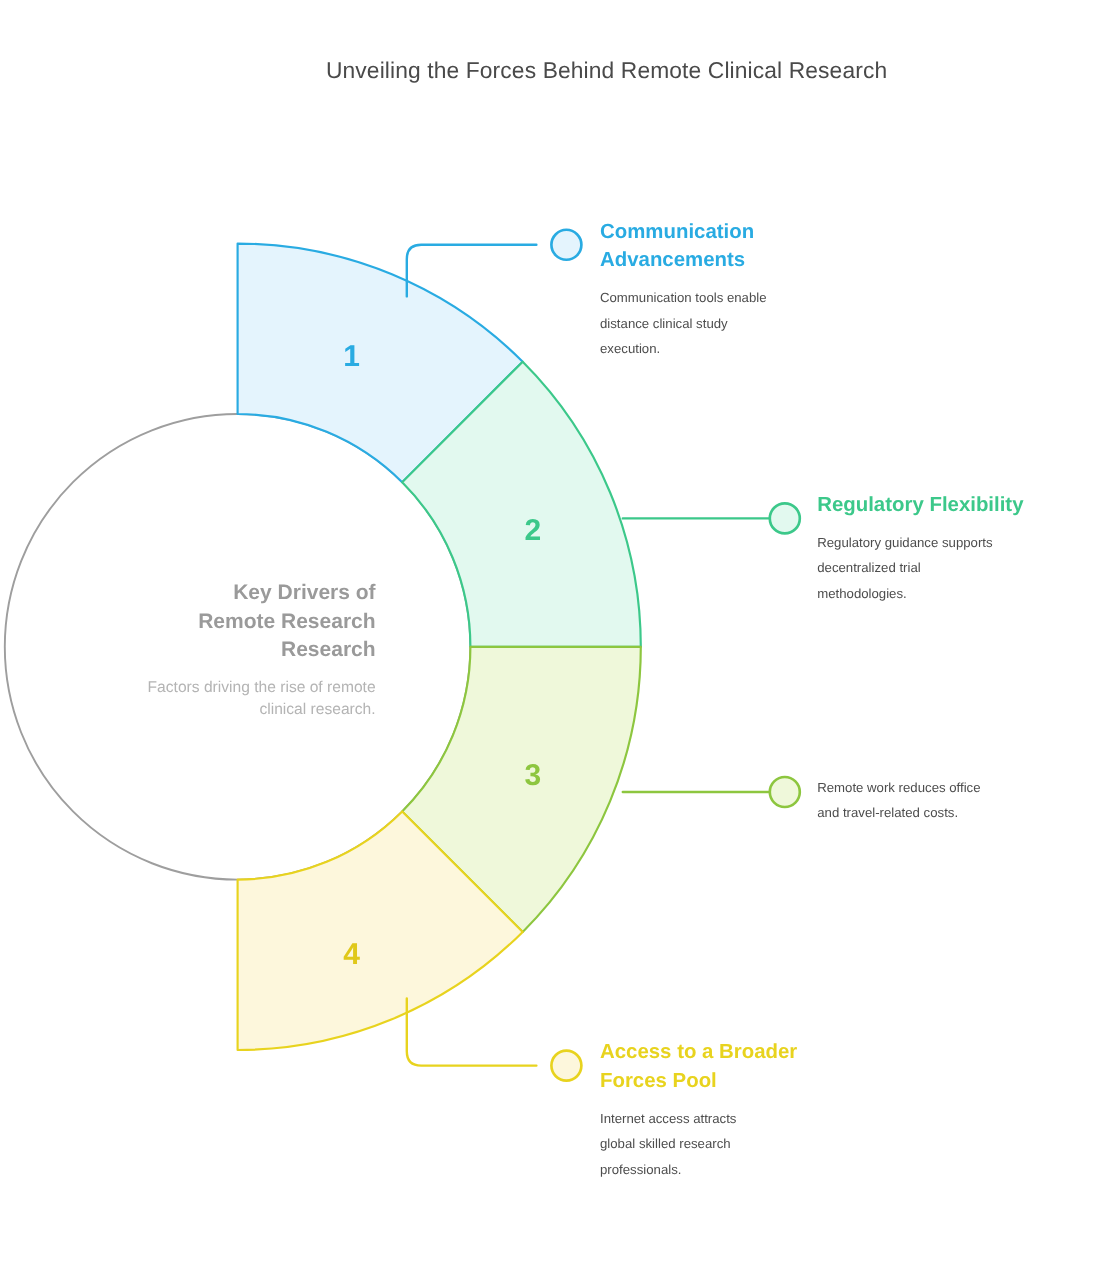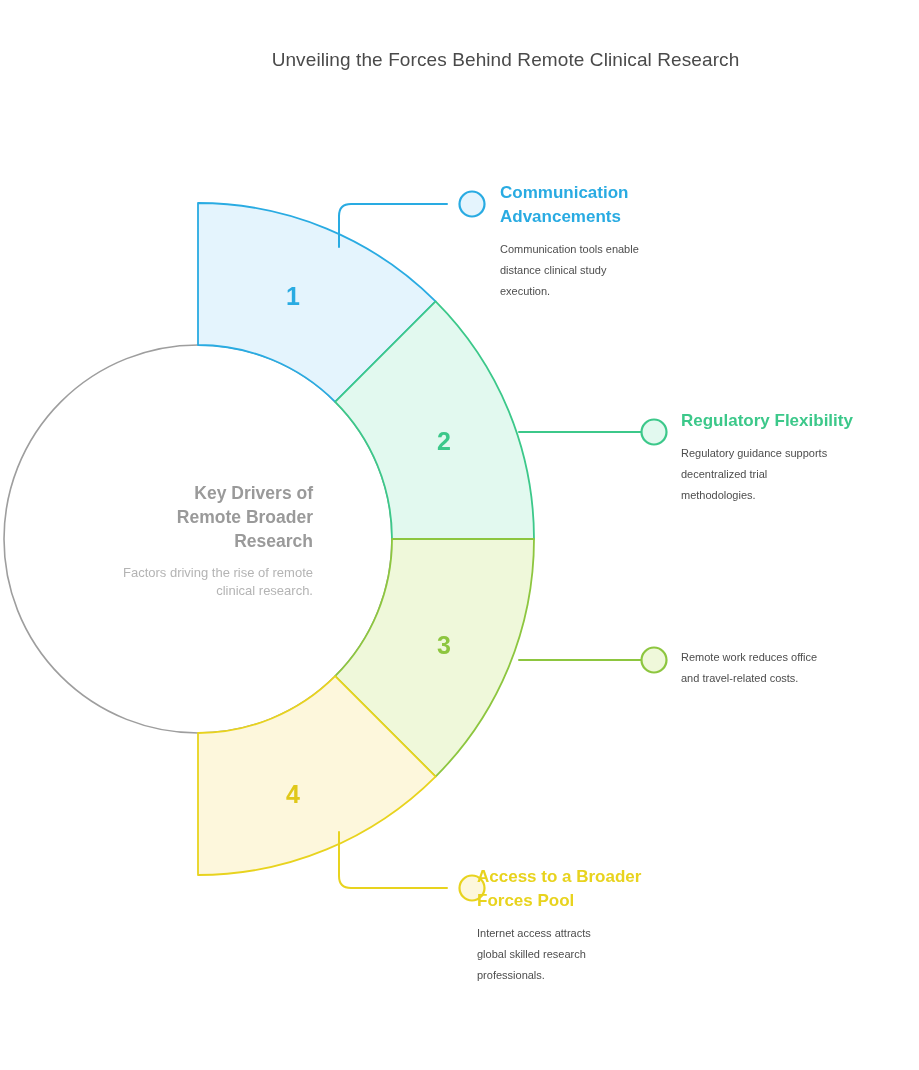--- a/index.html
+++ b/index.html
@@ -94,21 +94,21 @@
 
     <text class="seg-num" x="293" y="305" text-anchor="middle" fill="#29ABE2">1</text>
     <text class="seg-num" x="444" y="450" text-anchor="middle" fill="#3CC88A">2</text>
     <text class="seg-num" x="444" y="654" text-anchor="middle" fill="#8DC63F">3</text>
     <text class="seg-num" x="293" y="803" text-anchor="middle" fill="#E0C81A">4</text>
   </svg>
 
   <div class="center-block">
     <div class="center-title">
       <div>Key Drivers of</div>
-      <div>Remote Broader</div>
+      <div>Remote Research</div>
       <div>Research</div>
     </div>
     <div class="center-sub">Factors driving the rise of remote clinical research.</div>
   </div>
 
   <div class="label-block" style="left:500px;top:181px;width:250px;">
     <div class="label-head" style="color:#29ABE2;">
       <div>Communication</div>
       <div>Advancements</div>
     </div>
@@ -128,21 +128,21 @@
     </div>
   </div>
 
   <div class="label-block" style="left:681px;top:637px;width:230px;">
     <div class="label-desc">
       <div>Remote work reduces office</div>
       <div>and travel-related costs.</div>
     </div>
   </div>
 
-  <div class="label-block" style="left:477px;top:865px;width:250px;">
+  <div class="label-block" style="left:500px;top:865px;width:250px;">
     <div class="label-head" style="color:#E8D31E;">
       <div>Access to a Broader</div>
       <div>Forces Pool</div>
     </div>
     <div class="label-desc">
       <div>Internet access attracts</div>
       <div>global skilled research</div>
       <div>professionals.</div>
     </div>
   </div>

